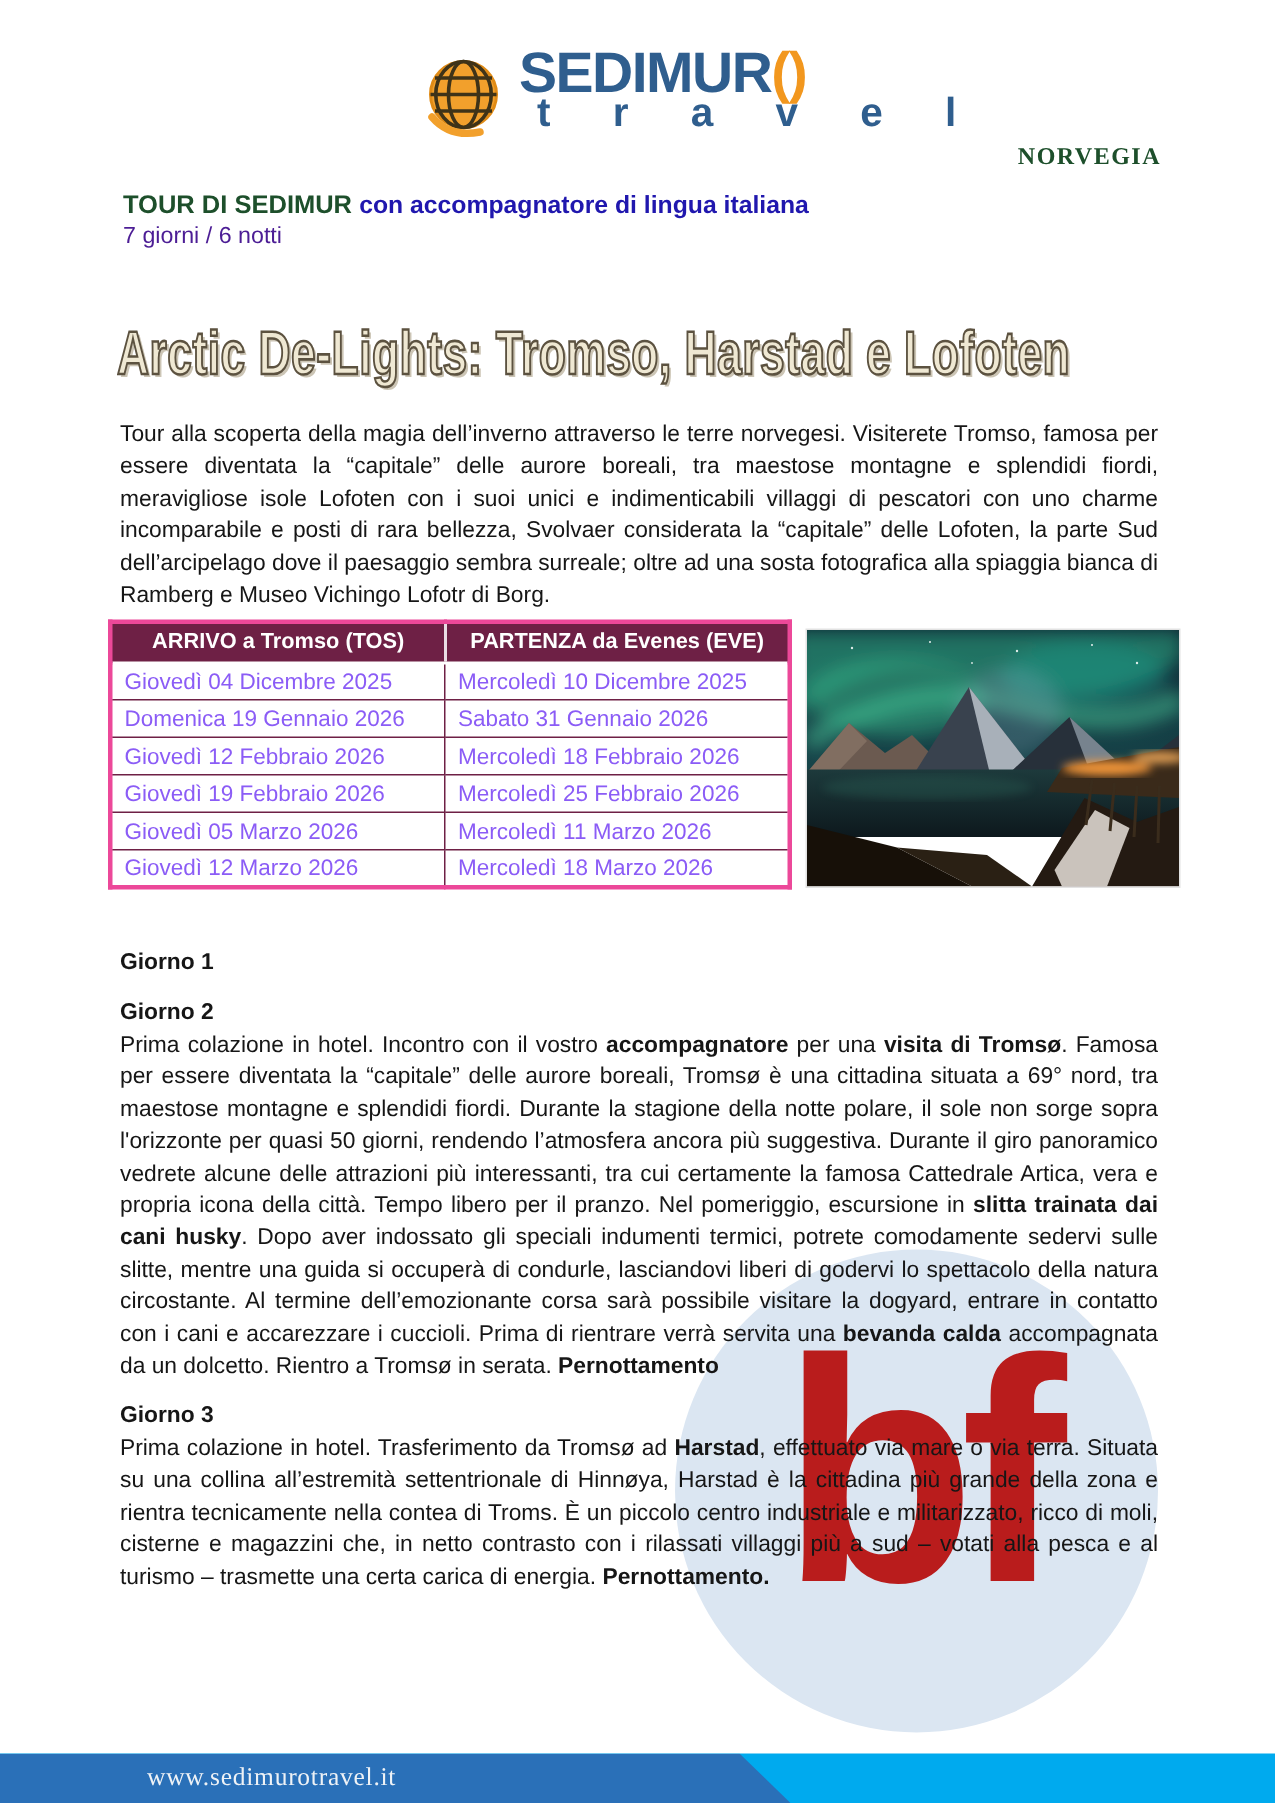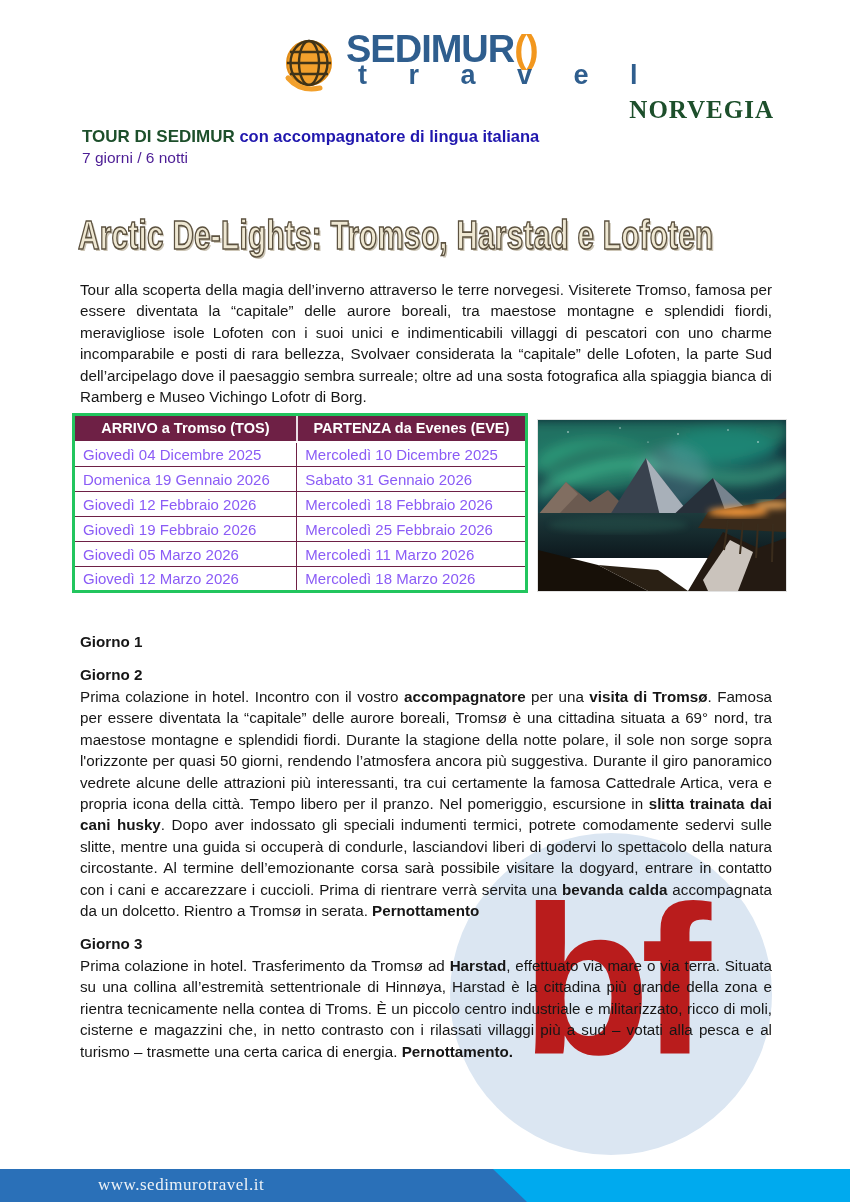--- a/index.html
+++ b/index.html
@@ -14,39 +14,39 @@
   .content { position:absolute; inset:0; z-index:1; }
 
   
   .logo { position:absolute; top:30px; left:278px; display:flex; align-items:flex-start; }
   .logo-text { margin-left:2px; }
   .logo-line1 { font-size:38px; font-weight:bold; color:#2f5e8e; line-height:1; letter-spacing:-1px; white-space:nowrap; }
   .logo-line1 .parens { color:#f2971e; }
   .logo-line2 { font-size:27px; font-weight:bold; color:#2f5e8e; letter-spacing:17px; line-height:1; margin-top:-6px; padding-left:12px; white-space:nowrap; }
 
   .norvegia { position:absolute; top:96px; right:76px; font-family:"Liberation Serif", serif;
-    font-weight:bold; font-size:25px; color:#1d4f2b; letter-spacing:1px; }
+    font-weight:bold; font-size:16px; color:#1d4f2b; letter-spacing:1px; }
 
   .tour-line { position:absolute; top:127px; left:82px; font-size:17px; font-weight:bold; white-space:nowrap; }
   .tour-group { color:#1d4f2b; }
   .tour-escort { color:#2017ae; font-size:16.5px; margin-left:0; }
   .duration { position:absolute; top:149px; left:82px; font-size:15.5px; color:#4c1d95; }
 
   
   .title-banner { position:absolute; top:212px; left:78px; width:694px; height:56px; overflow:visible; }
   .title-banner span { display:inline-block; white-space:nowrap; font-size:41px; font-weight:bold;
     color:#efe8d3; -webkit-text-stroke:1.7px #5c5240; text-shadow:2.5px 2px 0 #ccc5b5;
     transform:scaleX(0.72); transform-origin:left top; letter-spacing:0.5px; }
 
   .intro { position:absolute; top:279px; left:80px; width:692px; font-size:15.2px; line-height:1.41;
     text-align:justify; color:#161616; }
 
   
   .schedule-row { position:absolute; top:413px; left:72px; display:flex; }
-  table.schedule { border-collapse:collapse; width:456px; border:3px solid #22c55e; background:#fff; }
+  table.schedule { border-collapse:collapse; width:456px; border:3px solid #ec4899; background:#fff; }
   table.schedule th { background:#6e2045; color:#ffffff; font-weight:bold; font-size:14.5px;
     height:27px; text-align:center; border-left:2px solid #e9dde4; border-bottom:2px solid #fff; }
   table.schedule th:first-child { border-left:none; }
   table.schedule td { font-size:15px; color:#8b5cf6; height:25px; padding:2px 8px;
     border:1px solid #6e2045; white-space:nowrap; }
   .photo { margin-left:10px; margin-top:7px; width:248px; height:171px; box-shadow:0 0 0 1px #e2e2e2; }
 
   
   .days { position:absolute; top:631px; left:80px; width:692px; font-size:15.2px; line-height:1.41; color:#161616; }
   .day-heading { font-weight:bold; }

